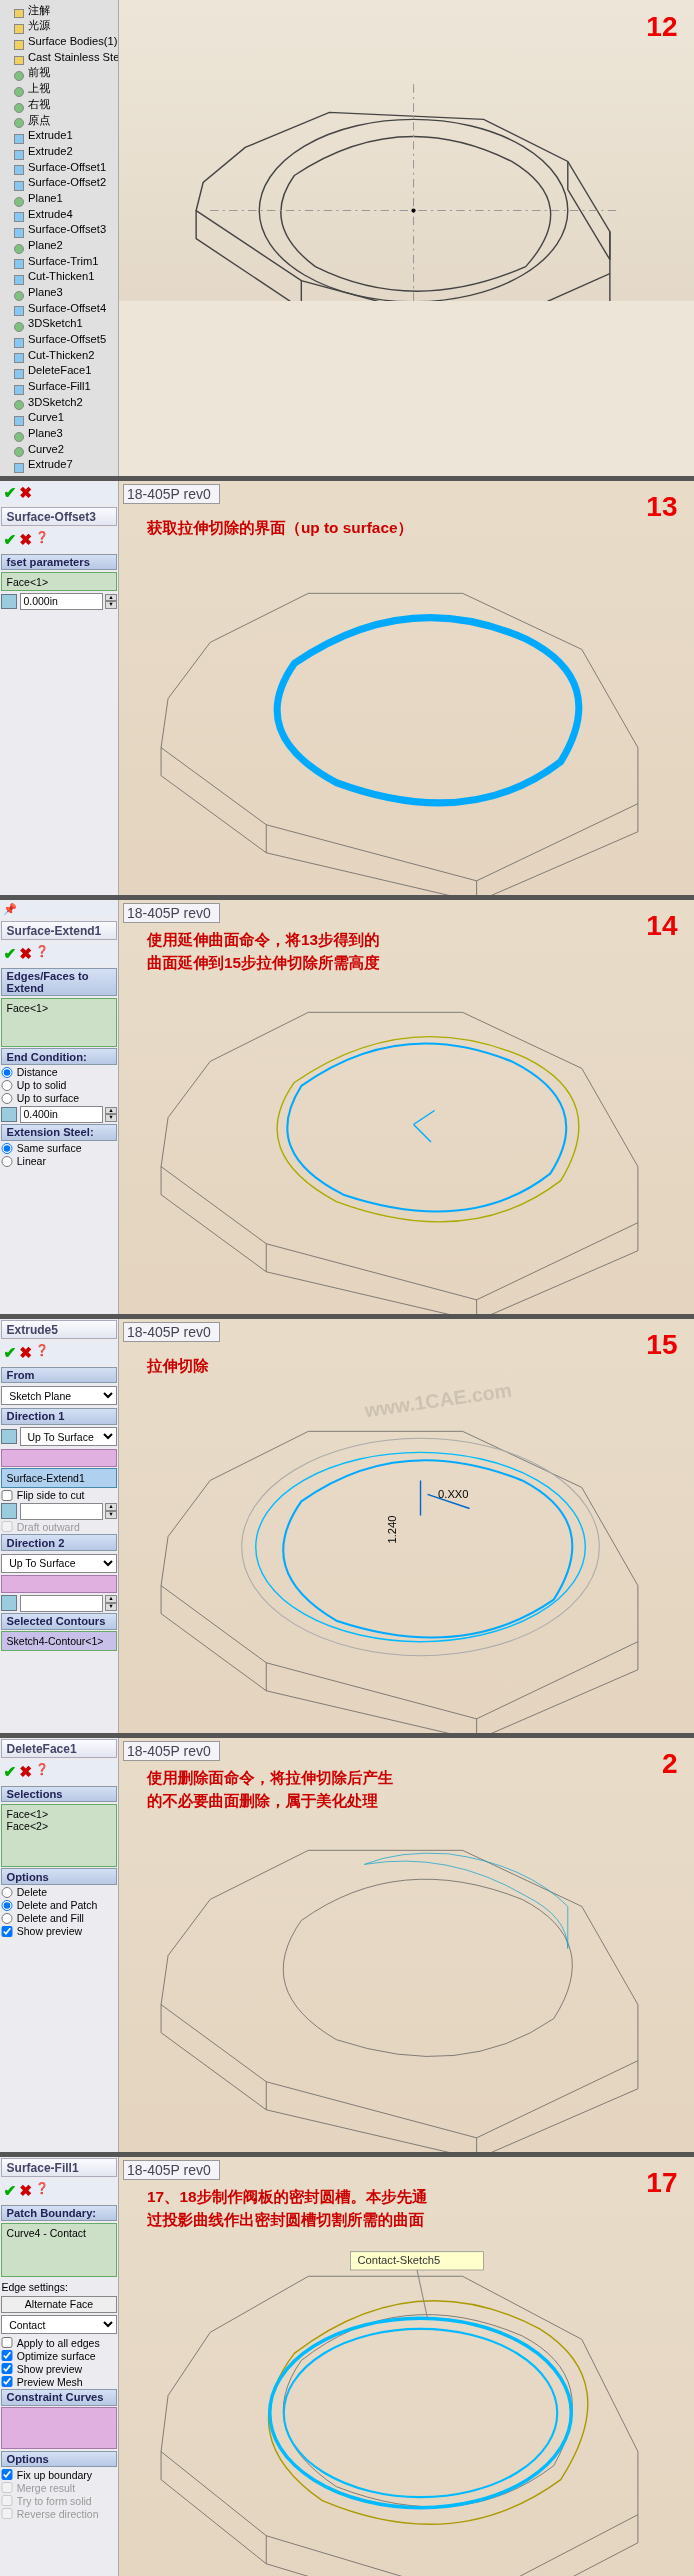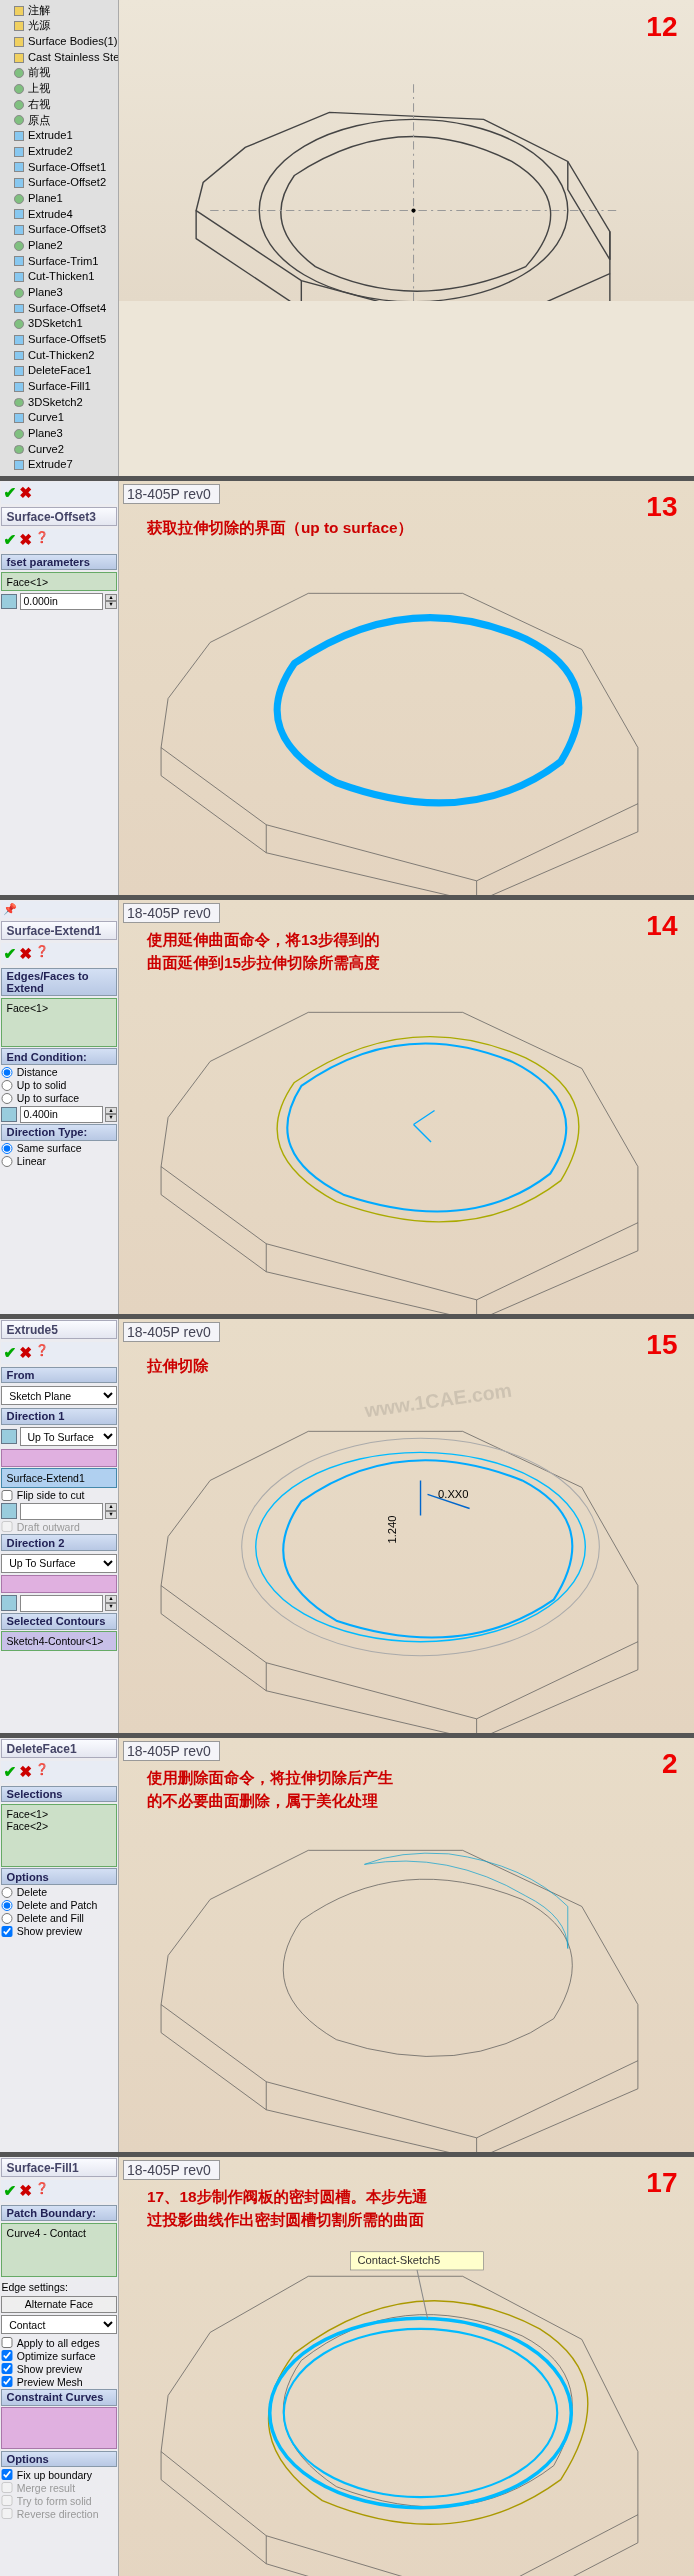--- a/index.html
+++ b/index.html
@@ -1,20 +1,20 @@
 <!DOCTYPE html>
 <html style="font-size:11.2px"><head>
   <meta charset="utf-8">
   <style>
     * { box-sizing: border-box; margin: 0; padding: 0; font-family: Arial, 'Microsoft YaHei', sans-serif; }
     body { background: #e8e0d4; width: 695px; font-size: 12.6px; }
     .s { border-bottom: 5.6px solid #555; position: relative; background: #ede6d8; }
     .fm { display: flex; }
     .ft { width: 119px; background: #e0e0e0; border-right: 1.4px solid #aaa; font-size: 11.2px; padding: 2.8px; line-height: 1.4; overflow: hidden; }
-    .ft .i { display: flex; align-items: center; gap: 4.2px; margin-left: 11.2px; white-space: nowrap; }
+    .ft .i { display: flex; align-items: flex-end; gap: 4.2px; margin-left: 11.2px; white-space: nowrap; }
     .ft .i .g { width: 9.8px; height: 9.8px; background: #f0d060; border: 0.7px solid #888; flex-shrink: 0; }
     .ft .i .g.c { background: #80c080; border-radius: 50%; }
     .ft .i .g.b { background: #88c8f0; }
     .vp { flex: 1; height: 414px; background: linear-gradient(180deg, #ede6d8, #e4d9c8); position: relative; overflow: hidden; }
     .vpb { flex: 1; height: 414px; background: linear-gradient(180deg, #e8dcc8, #e4d4c0); position: relative; overflow: hidden; }
     .sn { position: absolute; right: 17.5px; top: 10.5px; color: #e00; font-size: 28px; font-weight: bold; }
     .tb { position: absolute; left: 4.2px; top: 2.8px; background: #f4f4f8; border: 0.7px solid #999; font-size: 14px; padding: 1.4px 8.4px 1.4px 2.8px; color: #445; }
     .ann { position: absolute; color: #c00; font-weight: bold; font-size: 15.4px; line-height: 1.5; }
     .pnl { width: 119px; background: #ececf0; border-right: 1.4px solid #aaa; font-size: 11.2px; padding: 1.4px; }
     .ptl { background: linear-gradient(#fafbff,#e4e6f0); border: 0.7px solid #aab; padding: 1.4px 4.2px; font-weight: bold; font-size: 12px; color: #446; margin-bottom: 2.8px; }
@@ -260,21 +260,21 @@
           <span>Up to surface</span>
         </label>
       <div class="sp">
           <span class="ic"></span>
           <input value="0.400in" style="">
           <span class="ud">
             <div>▲</div>
             <div>▼</div>
           </span>
         </div>
-      <div class="gh">Direction Type:</div>
+      <div class="gh">Extension Steel:</div>
       <label class="rad">
           <input type="radio" checked="" style="">
           <span>Same surface</span>
         </label>
       <label class="rad">
           <input type="radio" style="">
           <span>Linear</span>
         </label>
     </div>
     <div class="vpb">

